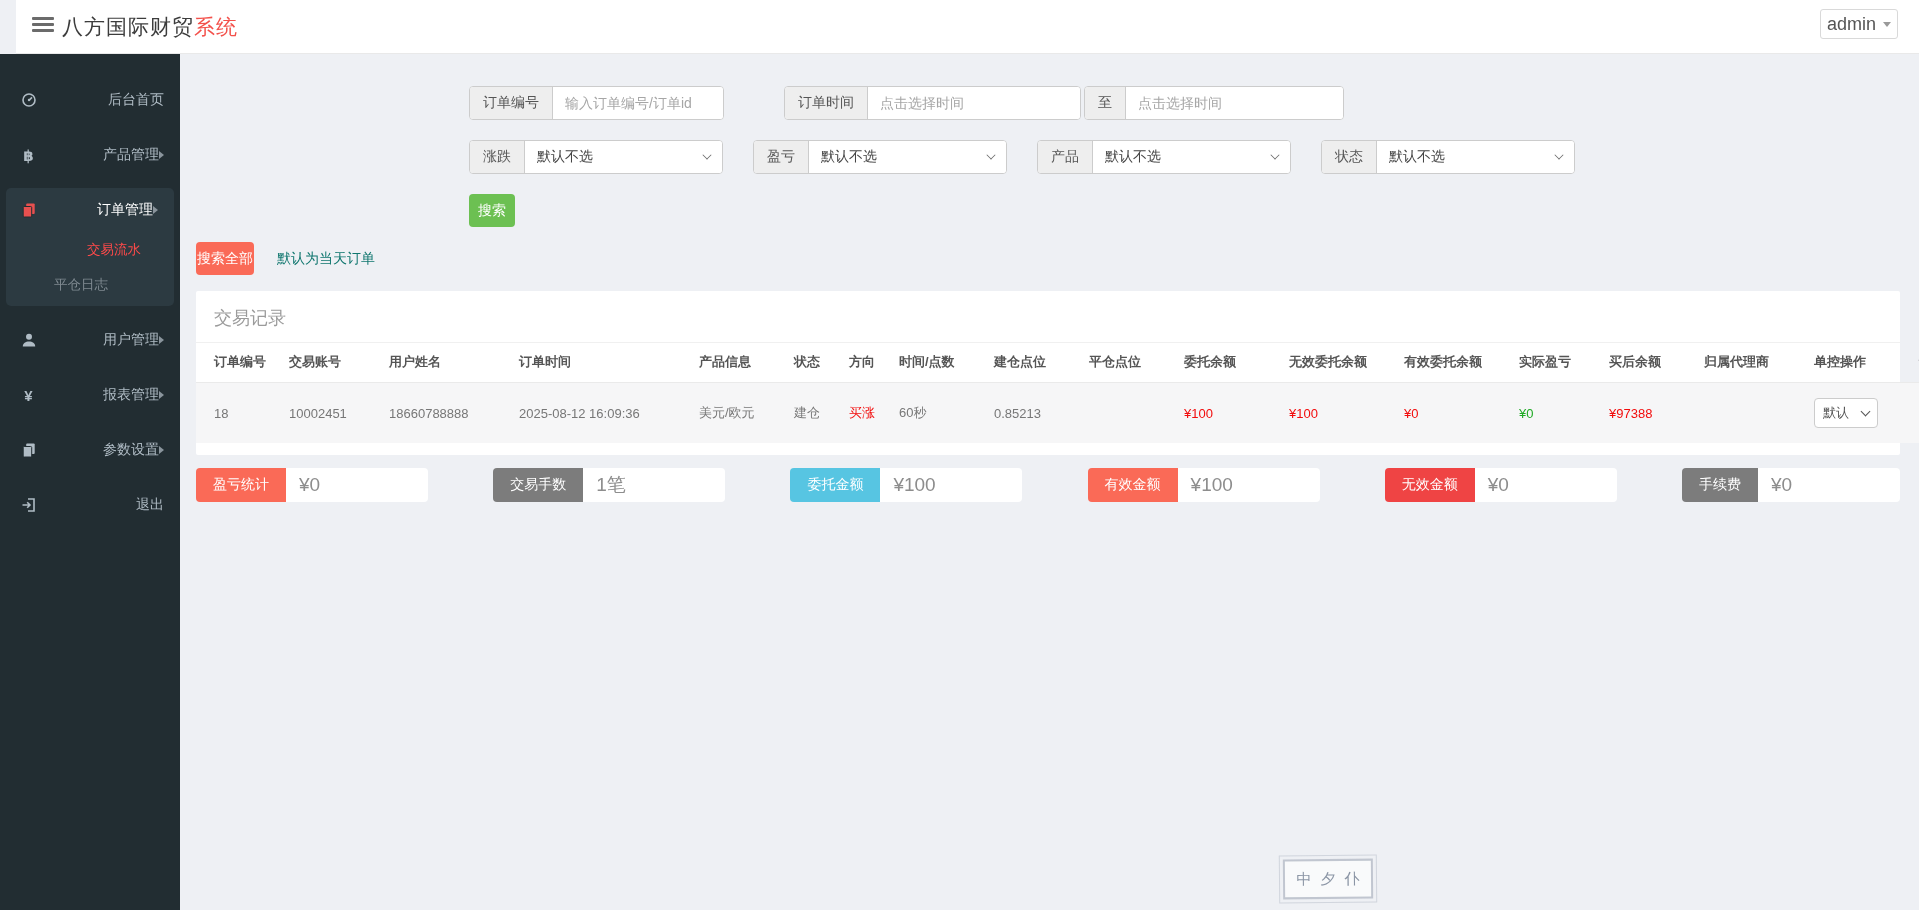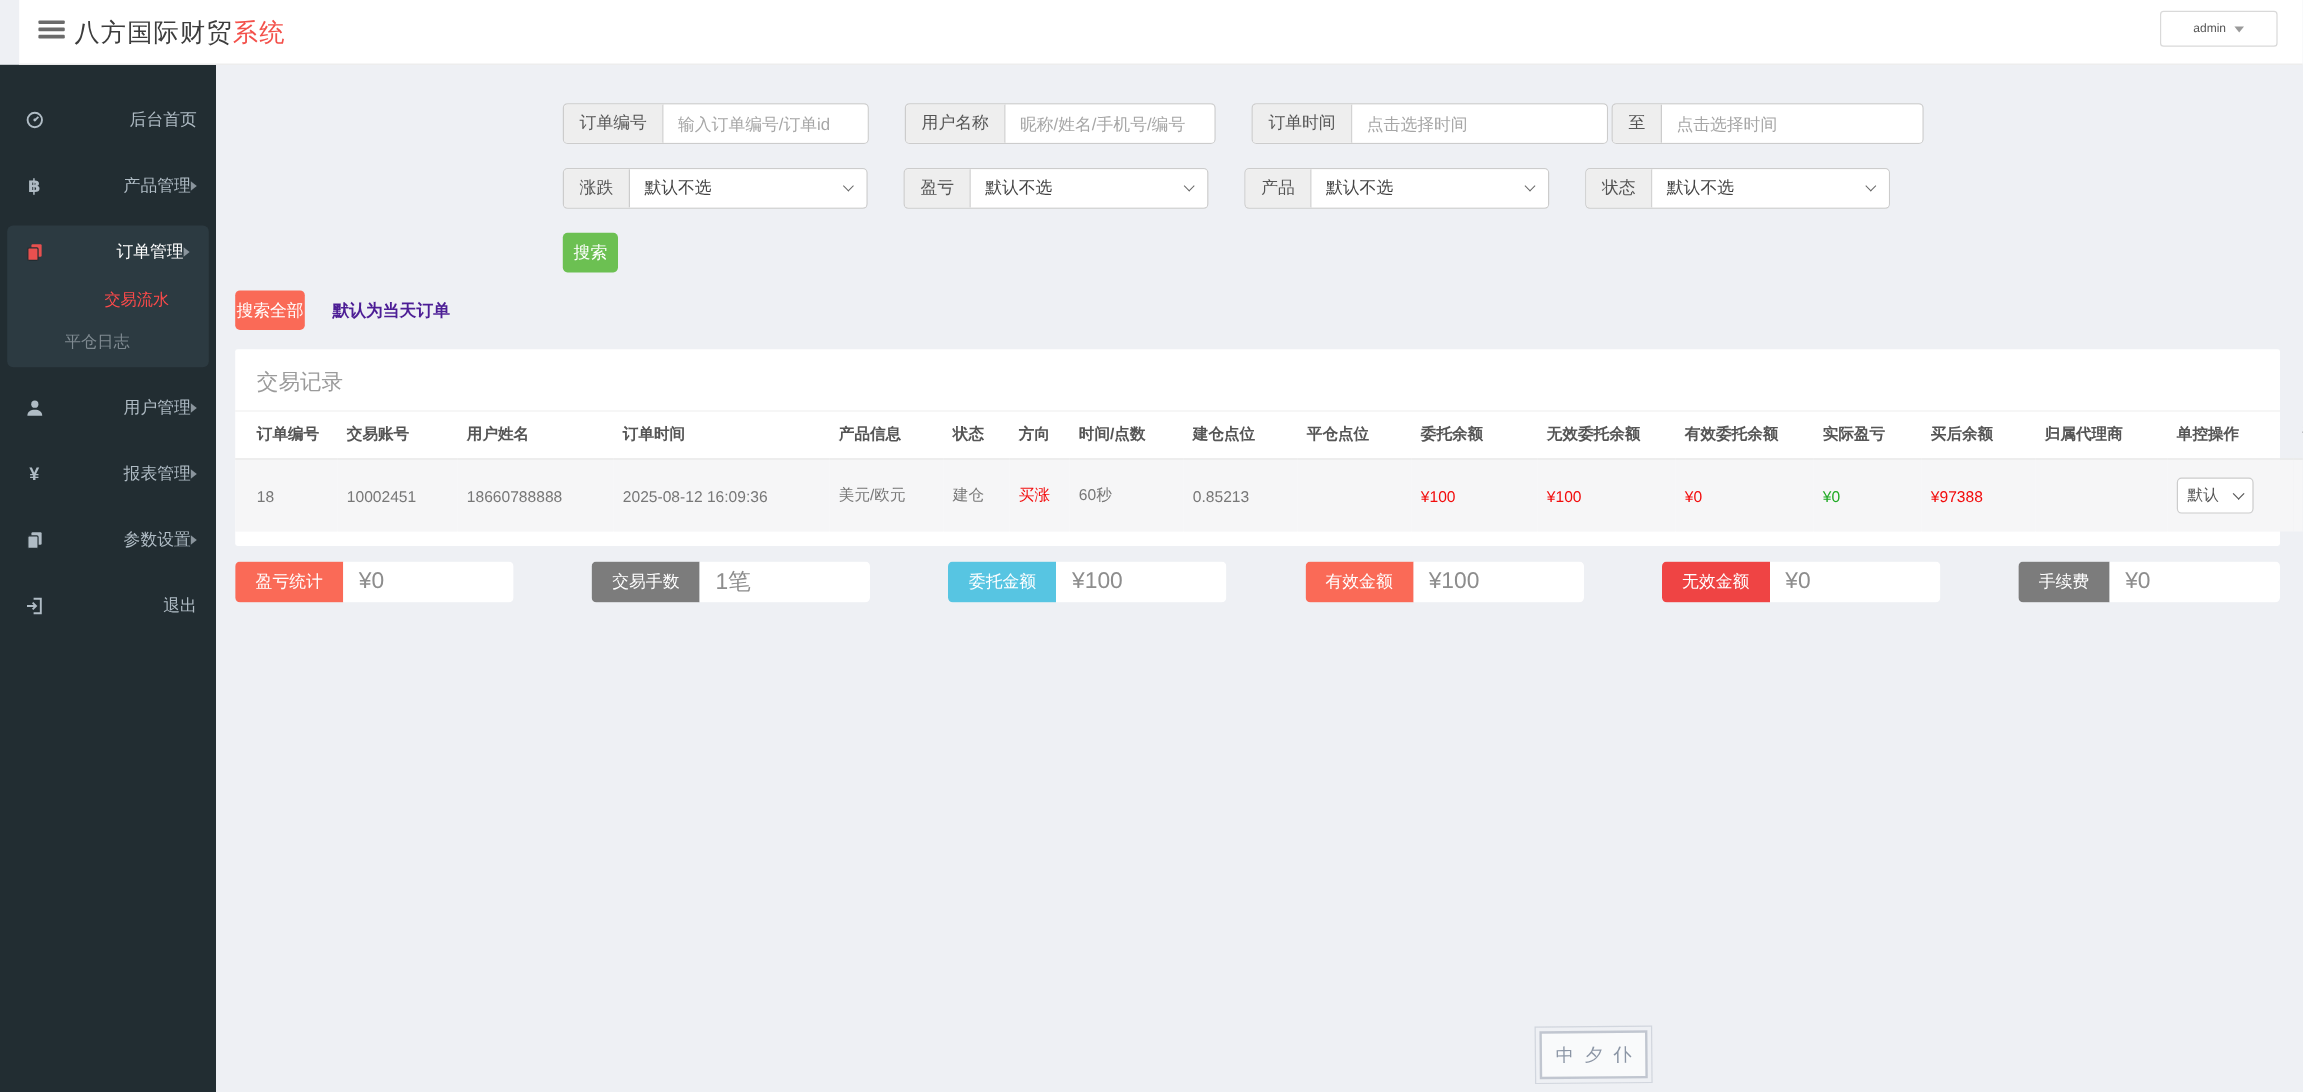--- a/index.html
+++ b/index.html
@@ -4,21 +4,21 @@
 <style>
   * { margin:0; padding:0; box-sizing:border-box; }
   html,body { width:1919px; height:910px; overflow:hidden; font-family:"Liberation Sans","DejaVu Sans",sans-serif; background:#eef0f4; }
 
   
   .topbar { position:relative; height:54px; background:#ffffff; border-bottom:1px solid #e9e9e9; z-index:5;margin-left:16px; }
   .hamburger { position:absolute; left:16px; top:17px; width:22px; height:20px; cursor:pointer; }
   .hamburger i { display:block; height:3px; background:#6b6b6b; margin-bottom:3px; border-radius:1px; }
   .brand { position:absolute; left:46px; top:13px; font-size:21px; color:#3c3c3c; letter-spacing:1px; }
   .brand .accent { color:#f3504a; }
-  .user-box { position:absolute; right:21px; top:9px; height:30px; padding:0 27px; background:#fff; border:1px solid #d9d9d9; border-radius:3px; display:flex; align-items:center; gap:7px; font-size:10px; color:#555; cursor:pointer; }
+  .user-box { position:absolute; right:21px; top:9px; height:30px; padding:0 6px; background:#fff; border:1px solid #d9d9d9; border-radius:3px; display:flex; align-items:center; gap:7px; font-size:18px; color:#555; cursor:pointer; }
   .user-caret { width:0; height:0; border-left:4px solid transparent; border-right:4px solid transparent; border-top:5px solid #9a9a9a; }
 
   
   .layout { display:flex; height:856px; }
   .sidebar { width:180px; background:#222d32; flex:none; padding-top:24px; }
   .content { flex:1; position:relative; overflow:hidden; }
 
   
   .side-item { height:44px; margin-bottom:11px; display:flex; align-items:center; padding:0 16px 0 20px; color:#b0bcc5; font-size:14px; cursor:pointer; }
   .side-item .ico { width:17px; height:17px; margin-right:13px; display:flex; align-items:center; justify-content:center; flex:none; font-size:15px; line-height:1; }
@@ -41,21 +41,21 @@
   .grp.joined { margin-left:3px; }
   .selbox { position:relative; display:flex; align-items:center; padding:0 30px 0 12px; font-size:14px; color:#444; cursor:pointer; background:#fff; }
   .selbox .chev { position:absolute; right:11px; top:12px; width:8px; height:8px; border-right:1.8px solid #666; border-bottom:1.8px solid #666; transform:rotate(45deg) scale(.8); margin-top:-2px; }
   .w-in1 { width:170px; } .w-in2 { width:174px; } .w-in3 { width:212px; } .w-in4 { width:217px; }
   .w-sel { width:197px; }
   .btn-search { margin-left:289px; height:33px; width:46px; background:#6cc052; color:#fff; border:none; border-radius:4px; font-size:14px; font-family:inherit; cursor:pointer; }
 
   
   .toolbar { display:flex; align-items:center; margin:15px 0 16px 16px; gap:23px; }
   .btn-search-all { height:33px; padding:0 1px; background:#fa6a57; color:#fff; border:none; border-radius:4px; font-size:14px; font-family:inherit; cursor:pointer; }
-  .hint { color:#4c1d95; font-size:14px; font-weight:bold; }
+  .hint { color:#0f766e; font-size:14px; font-weight:normal; }
 
   
   .panel { background:#fff; margin:0 19px 0 16px; border-radius:2px; padding-bottom:12px; }
   .panel-title { font-size:18px; color:#9b9b9b; padding:15px 16px 12px 18px; border-bottom:1px solid #f0f0f0; }
   table { width:100%; border-collapse:collapse; table-layout:fixed; }
   th { text-align:left; font-size:13px; color:#555; font-weight:bold; padding:10px 8px 11px 8px; border-bottom:1px solid #eaeaea; white-space:nowrap; overflow:hidden; }
   td { font-size:13px; color:#777; padding:15px 8px; background:#f6f6f7; white-space:nowrap; overflow:hidden; }
   th:first-child, td:first-child { padding-left:18px; }
   td.red { color:#f20c0c; } td.green { color:#1faa24; }
   .row-select { display:inline-flex; align-items:center; justify-content:space-between; width:64px; height:30px; border:1px solid #ccc; border-radius:4px; background:#fff; color:#555; font-size:13px; padding:0 8px; cursor:pointer; }
@@ -162,24 +162,20 @@
     </aside>
 
   <main class="content">
     <div class="filters">
       <div class="frow" id="filter-row-1">
           <div class="grp">
             <span class="glabel">订单编号</span>
             <input class="w-in1" placeholder="输入订单编号/订单id" value="" style="">
           </div>
           <span class="gap"></span>
-          <div class="grp">
-            <span class="glabel">用户名称</span>
-            <input class="w-in2" placeholder="昵称/姓名/手机号/编号" value="" style="">
-          </div>
           <span class="gap"></span>
           <div class="grp">
             <span class="glabel">订单时间</span>
             <input class="w-in3" placeholder="点击选择时间" value="" style="">
           </div>
           <div class="grp joined">
             <span class="glabel">至</span>
             <input class="w-in4" placeholder="点击选择时间" value="" style="">
           </div>
         </div>

